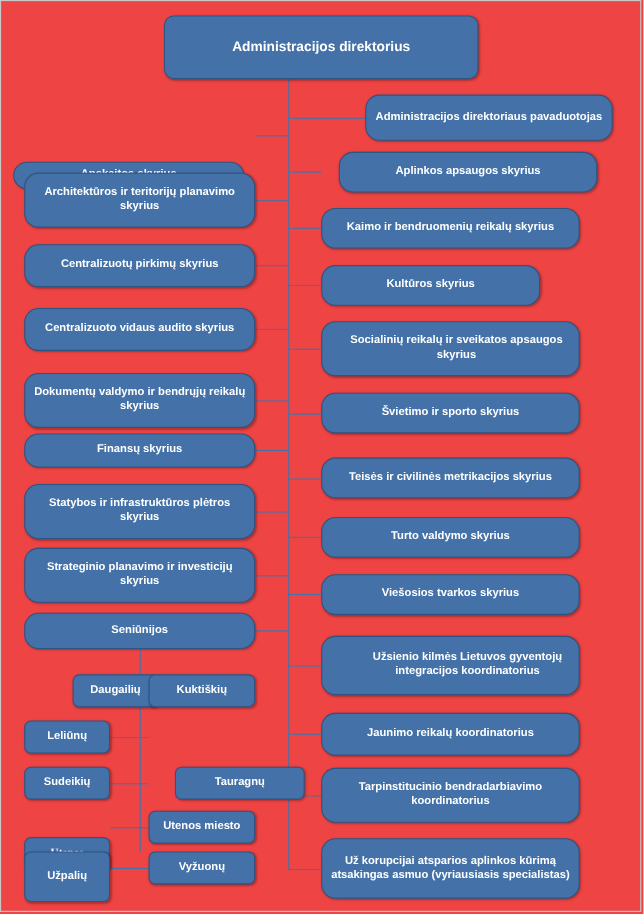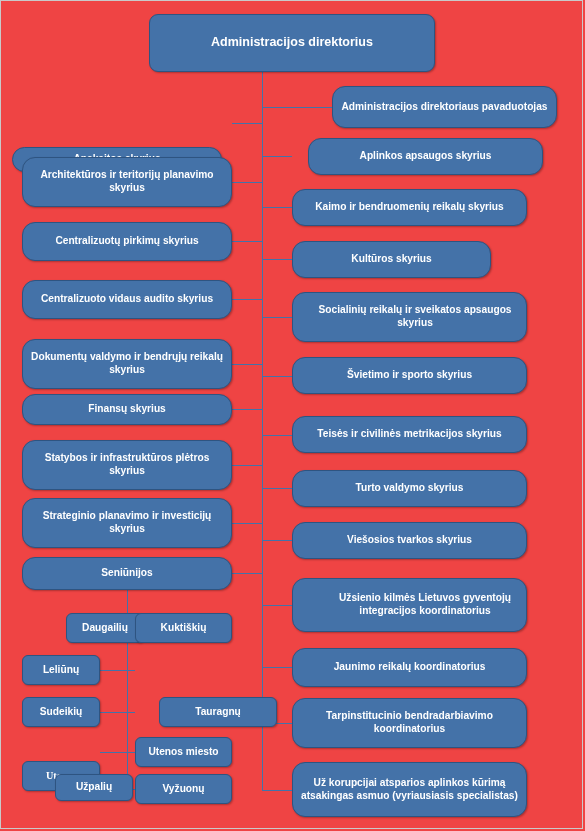--- a/index.html
+++ b/index.html
@@ -123,21 +123,21 @@
   <div class="node lvl1" style="left:22px; top:440px; width:210px; height:50px;">Statybos ir infrastruktūros plėtros skyrius</div>
 
   <div class="node lvl1" style="left:22px; top:498px; width:210px; height:50px;">Strateginio planavimo ir investicijų skyrius</div>
 
   <div class="node lvl1" style="left:22px; top:557px; width:210px; height:33px;">Seniūnijos</div>
 
   <div class="node leaf" style="left:22px; top:613px; width:78px; height:30px;margin-left:44px;">Daugailių</div>
   <div class="node leaf" style="left:22px; top:655px; width:78px; height:30px;">Leliūnų</div>
   <div class="node leaf" style="left:22px; top:697px; width:78px; height:30px;">Sudeikių</div>
   <div class="node leaf" style="left:22px; top:761px; width:78px; height:30px;font-family:Liberation Serif, serif;">Utenos</div>
-  <div class="node leaf" style="left:22px; top:774px; width:78px; height:27px;margin-left:33px;">Užpalių</div>
+  <div class="node leaf" style="left:22px; top:774px; width:78px; height:46px;">Užpalių</div>
 
   <div class="node leaf" style="left:135px; top:613px; width:97px; height:30px;">Kuktiškių</div>
   <div class="node leaf" style="left:135px; top:697px; width:118px; height:30px;margin-left:24px;">Tauragnų</div>
   <div class="node leaf" style="left:135px; top:737px; width:97px; height:30px;">Utenos miesto</div>
   <div class="node leaf" style="left:135px; top:774px; width:97px; height:30px;">Vyžuonų</div>
 
   <div class="node lvl1" style="left:332px; top:86px; width:225px; height:42px;">Administracijos direktoriaus pavaduotojas</div>
 
   <div class="node lvl1" style="left:292px; top:138px; width:235px; height:37px;margin-left:16px;">Aplinkos apsaugos skyrius</div>
 

